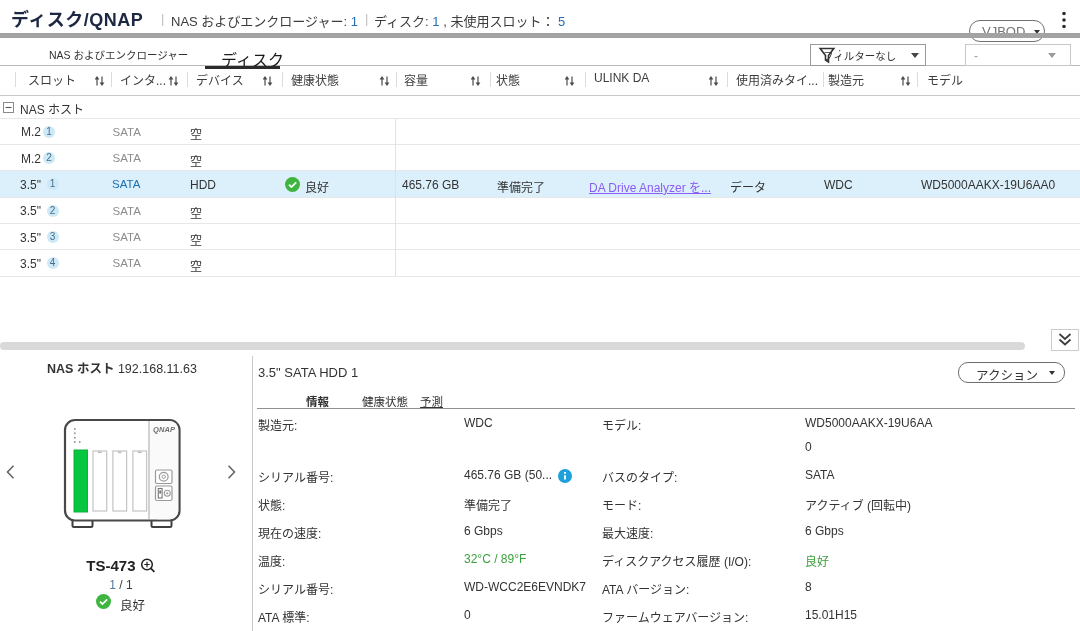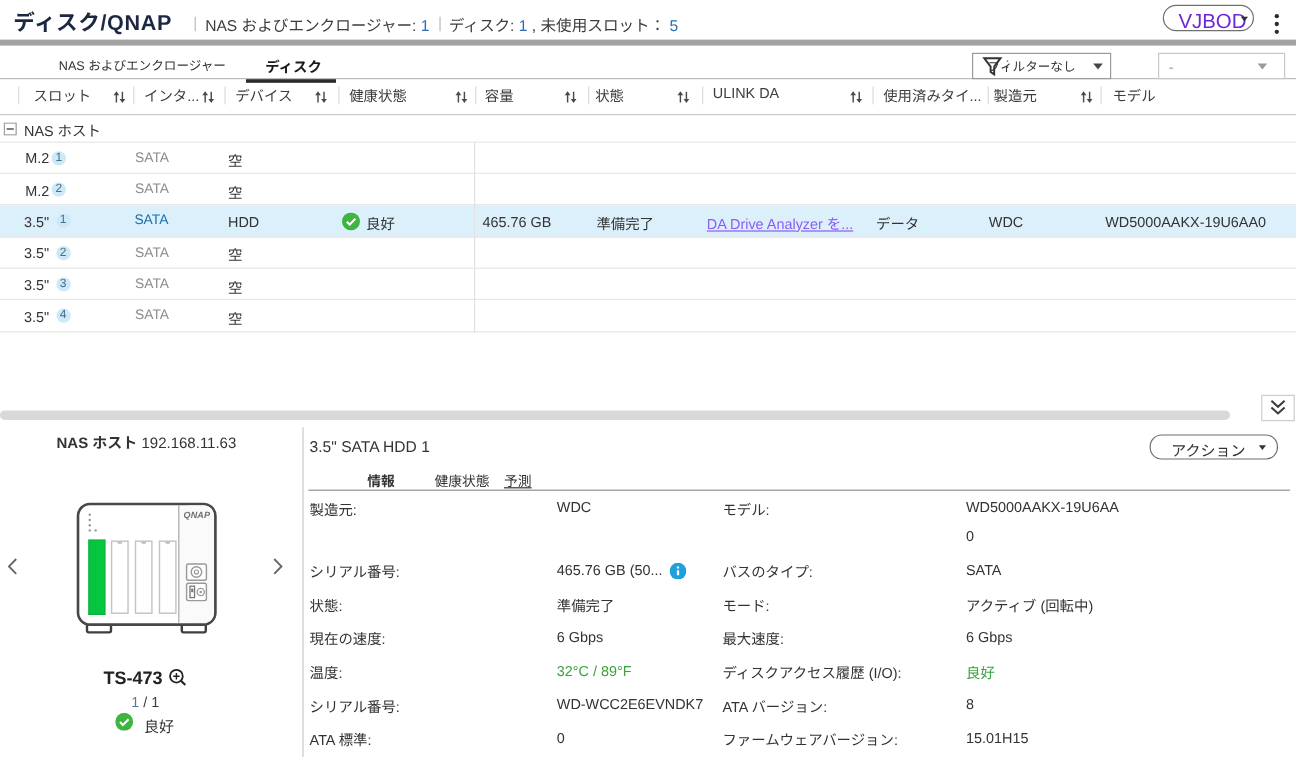--- a/index.html
+++ b/index.html
@@ -5,25 +5,25 @@
 * { margin:0; padding:0; box-sizing:border-box; }
 html,body { width:1080px; height:631px; background:#fff; overflow:hidden; }
 body { font-family:"Liberation Sans","Noto Sans CJK JP",sans-serif; font-size:13px; color:#333; position:relative; }
 .blue { color:#2a6db4; }
 .gray { color:#8c8c8c; }
 .green { color:#3ba13d; }
 .b { font-weight:bold; }
 
 #title { position:absolute; left:11px; top:5px; font-size:18px; font-weight:bold; color:#1c2742; letter-spacing:0.5px; }
 .crumb { position:absolute; top:11px; font-size:13px; color:#3c3c3c; white-space:pre; }
-#vjbodbtn { position:absolute; left:969px; top:4px; width:76px; height:22px; border:1px solid #707070; border-radius:11px; font-size:17px; color:#6d28d9; padding:2.5px 0 0 12px; }
+#vjbodbtn { position:absolute; left:969px; top:20px; width:76px; height:22px; border:1px solid #707070; border-radius:11px; font-size:13px; color:#737373; padding:2.5px 0 0 12px; }
 
 #tabrow { position:absolute; left:0; top:33px; width:1080px; height:33px; border-top:5px solid #a3a3a3; border-bottom:1px solid #bbb; }
 .tab1 { position:absolute; left:49px; top:9px; font-size:10.5px; color:#333; }
-.tab2 { position:absolute; left:221px; top:9px; font-size:12px; color:#1a1a1a; font-weight:bold; }
+.tab2 { position:absolute; left:221px; top:9px; font-size:16px; color:#1a1a1a; font-weight:normal; }
 #tabline { position:absolute; left:205px; top:28px; width:75px; height:2.6px; background:#2b2b2b; }
 #fcolon { position:absolute; left:838px; top:8px; color:#555; font-size:12px; }
 #fdrop1 { position:absolute; left:810px; top:6px; width:116px; height:22px; border:1px solid #9a9a9a; font-size:10.5px; color:#333; padding:3px 0 0 12px; }
 #fdrop2 { position:absolute; left:965px; top:6px; width:106px; height:22px; border:1px solid #c8c8c8; font-size:12px; color:#999; padding:3.5px 0 0 8px; }
 .dd { position:absolute; width:0; height:0; border-left:4px solid transparent; border-right:4px solid transparent; border-top:5px solid #444; }
 
 #thead { position:absolute; left:0; top:66px; width:1080px; height:30px; border-bottom:1px solid #c9c9c9; font-size:12px; color:#3d3d3d; }
 .hsep { position:absolute; top:6px; width:1px; height:15px; background:#dcdcdc; }
 .hcell { position:absolute; top:5px; white-space:nowrap; }
 .sort { position:absolute; top:9px; }

